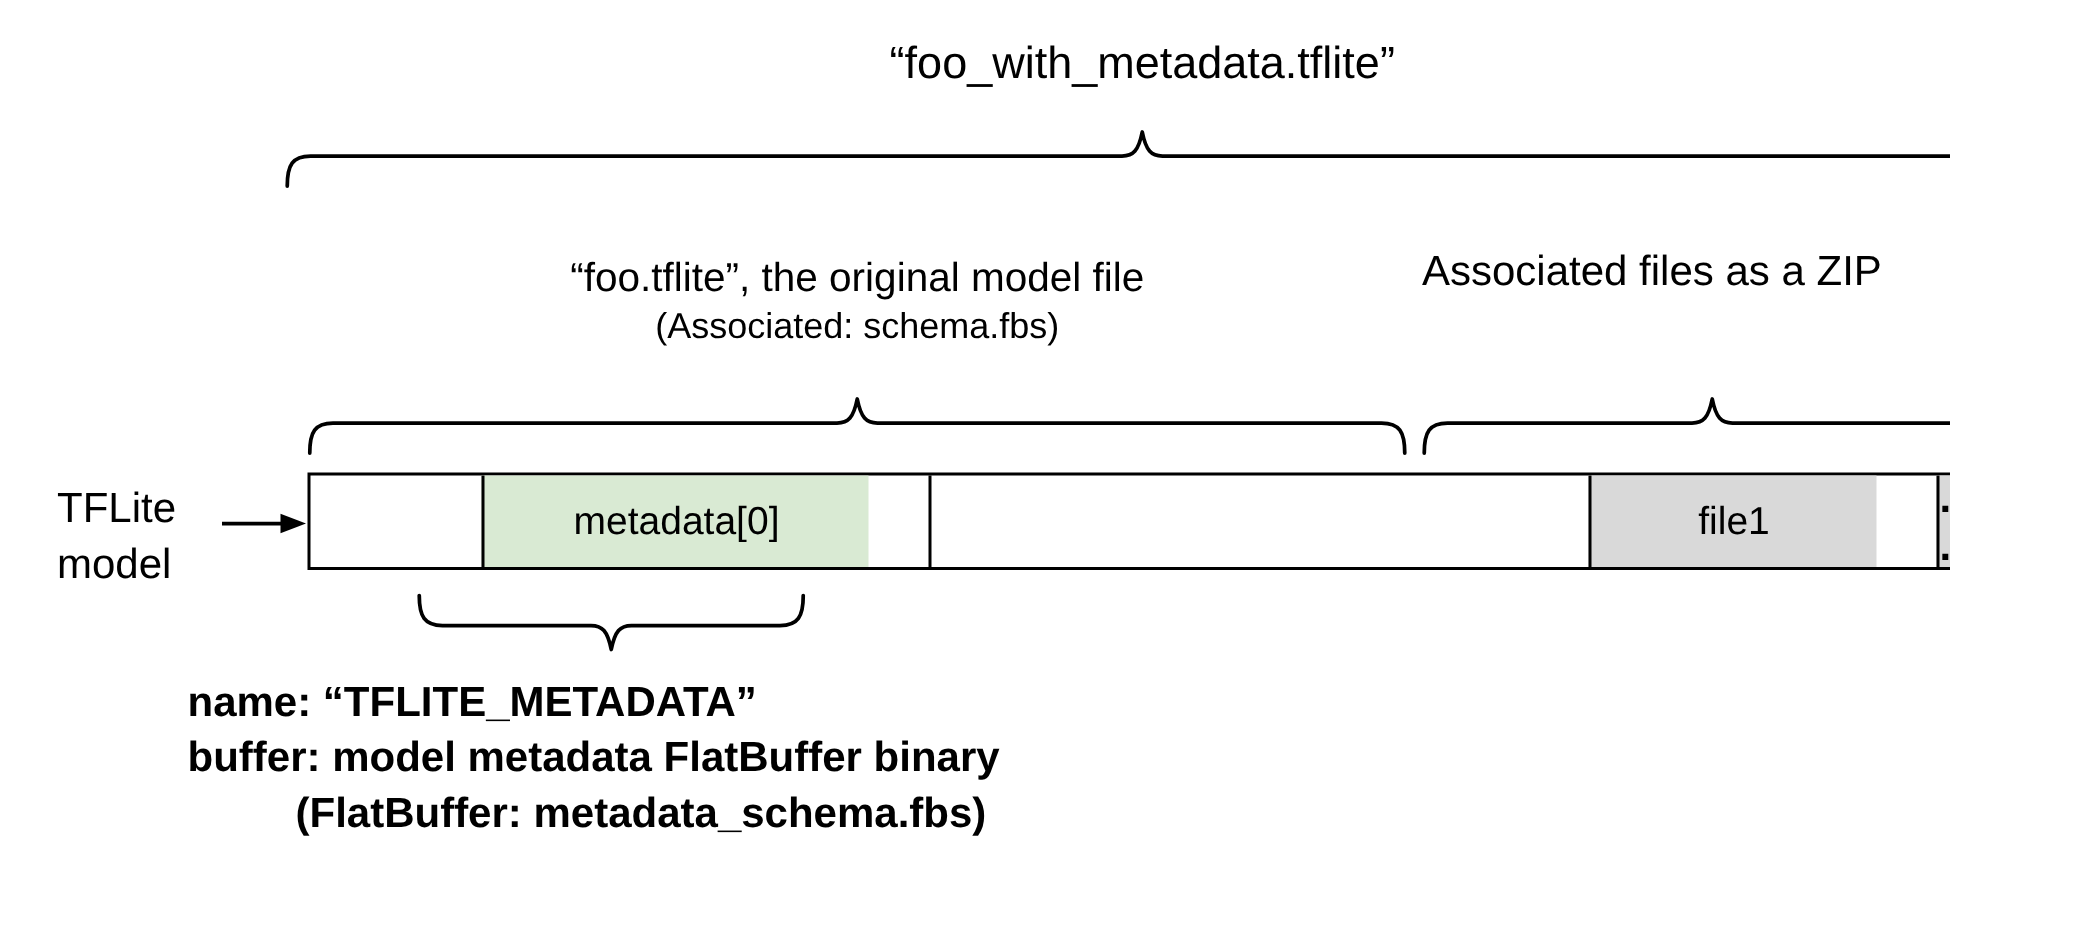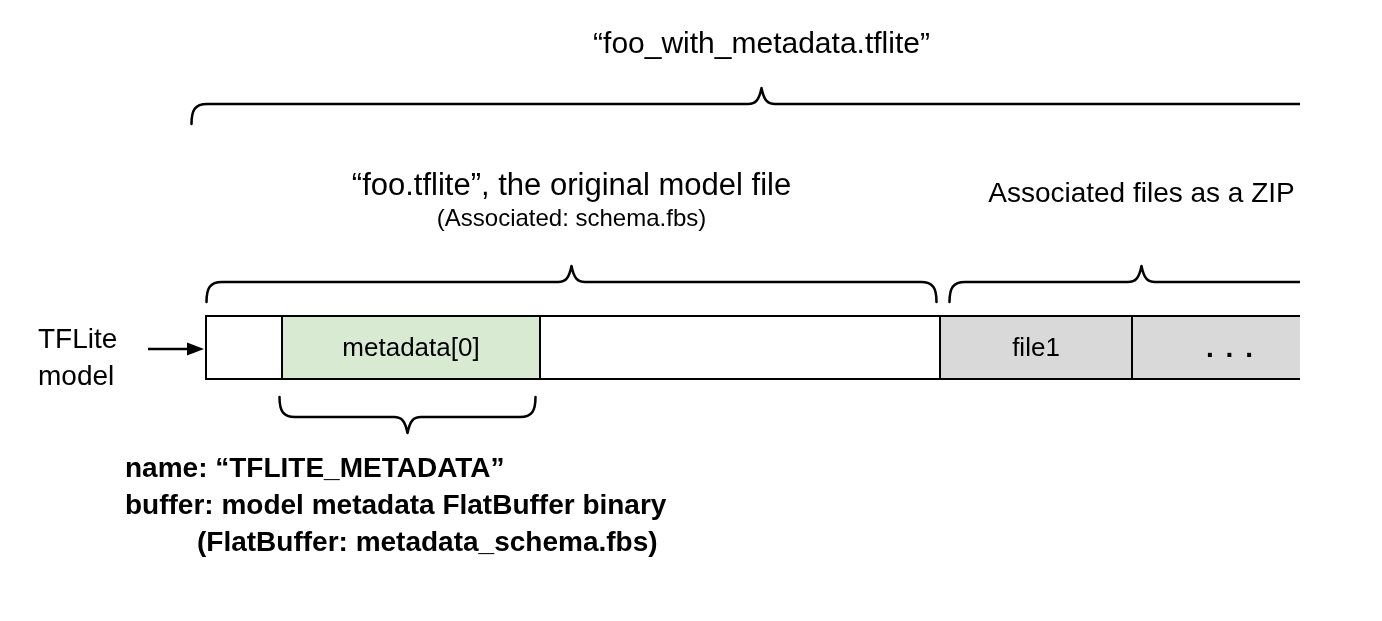--- a/index.html
+++ b/index.html
@@ -18,35 +18,36 @@
   }
   svg.brace, svg.arrow{display:block;color:var(--stroke,#000000);}
   .brace-top{left:190px;top:84px;}
   .brace-model{left:205px;top:262px;}
   .brace-zip{left:948px;top:262px;}
   .brace-meta{left:278px;top:394px;}
   .arrow{left:147px;top:339px;}
   .model-file-label{
     left:205px;top:167px;width:733px;text-align:center;
   }
-  .model-file-label .l1{font-size:31px;line-height:36px;white-space:nowrap;}
+  .model-file-label .l1{font-size:27px;line-height:36px;white-space:nowrap;}
   .model-file-label .l2{font-size:24px;line-height:30px;white-space:nowrap;}
   .zip-label{
-    left:948px;top:176px;width:387px;text-align:center;
+    left:948px;top:164px;width:387px;text-align:left;
     font-size:28px;line-height:34px;white-space:nowrap;
   }
   .side-label{
     left:38px;top:320px;font-size:28px;line-height:37px;
   }
   .bar{
     left:205px;top:315px;width:1125px;height:65px;
     border:2px solid var(--stroke,#000000);
     box-sizing:border-box;
     display:flex;
     background:#ffffff;
+    gap:40px;
   }
   .cell{
     box-sizing:border-box;
     display:flex;align-items:center;justify-content:center;
     font-size:26px;
   }
   .cell + .cell{border-left:2px solid var(--stroke,#000000);}
   .cell.lead{width:74px;}
   .cell.meta{width:258px;background:var(--metadata-fill,#d9ead3);}
   .cell.body{width:400px;}

